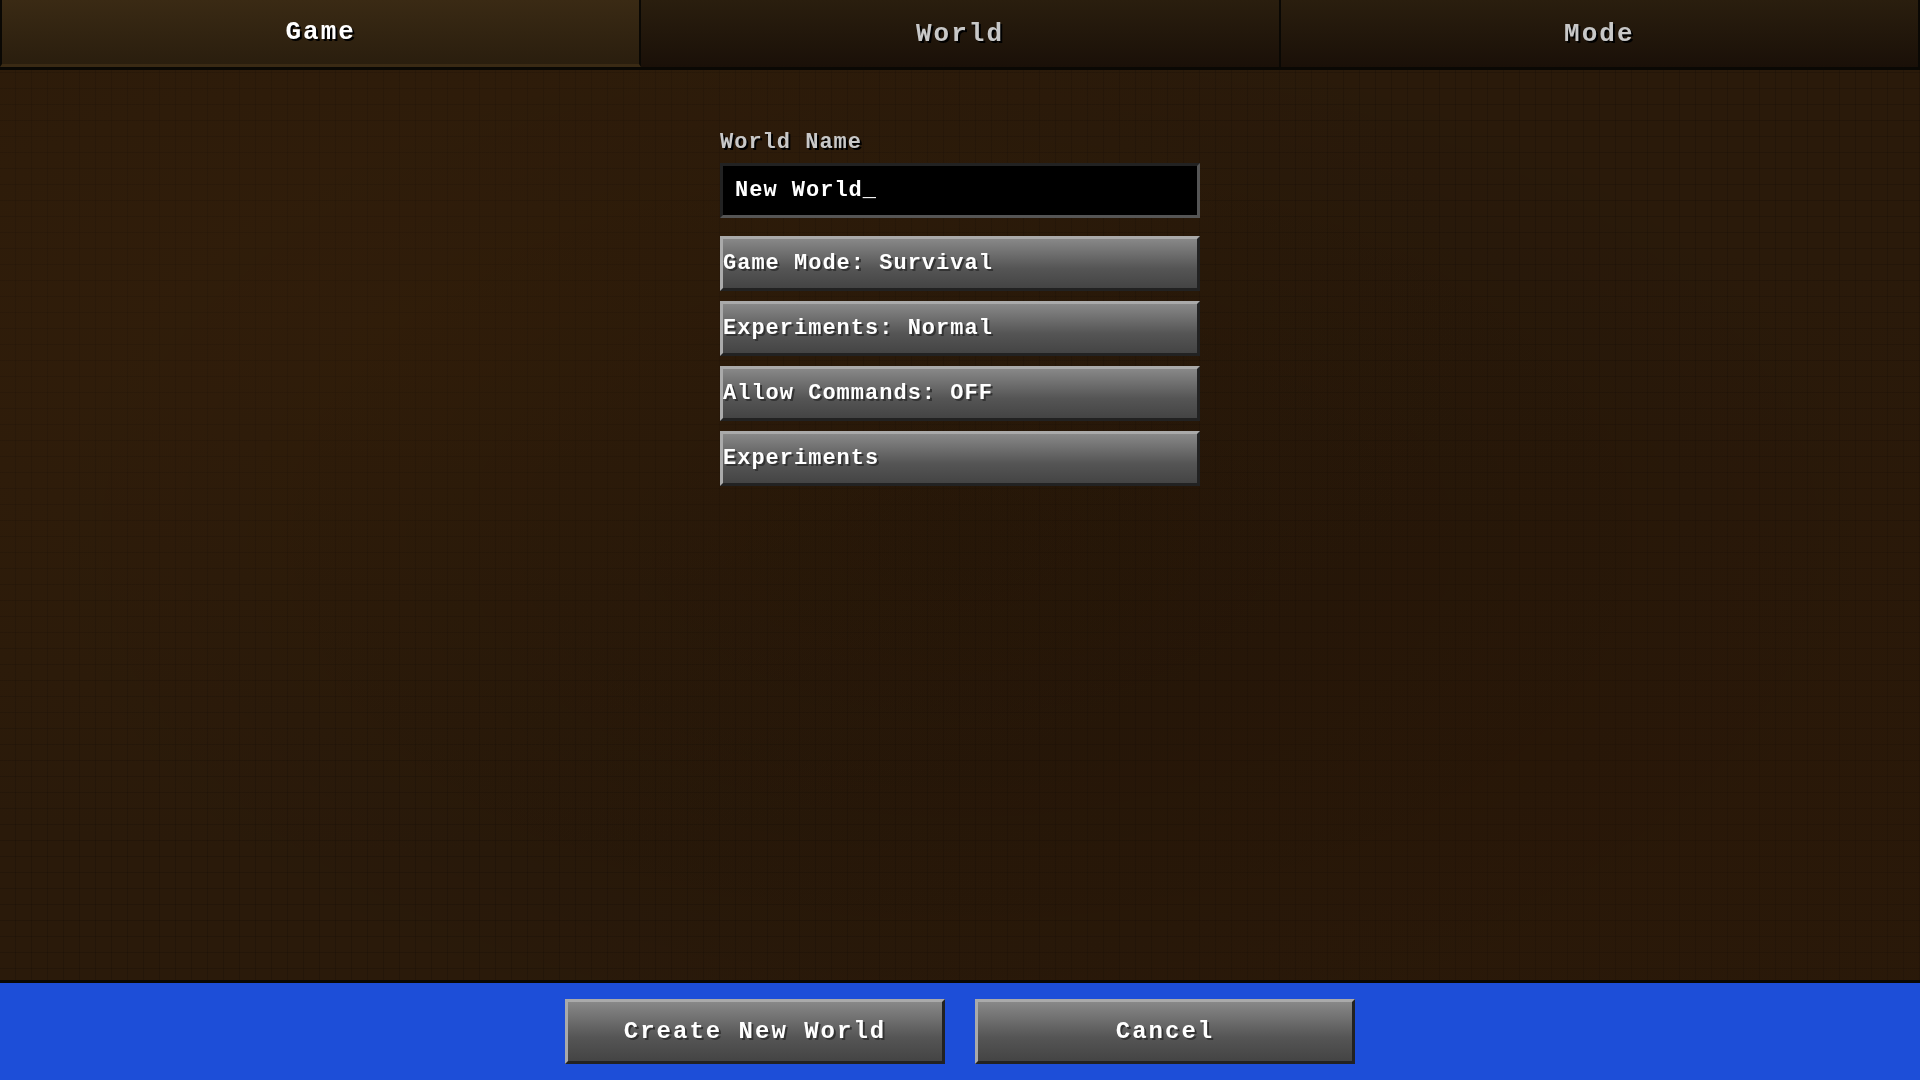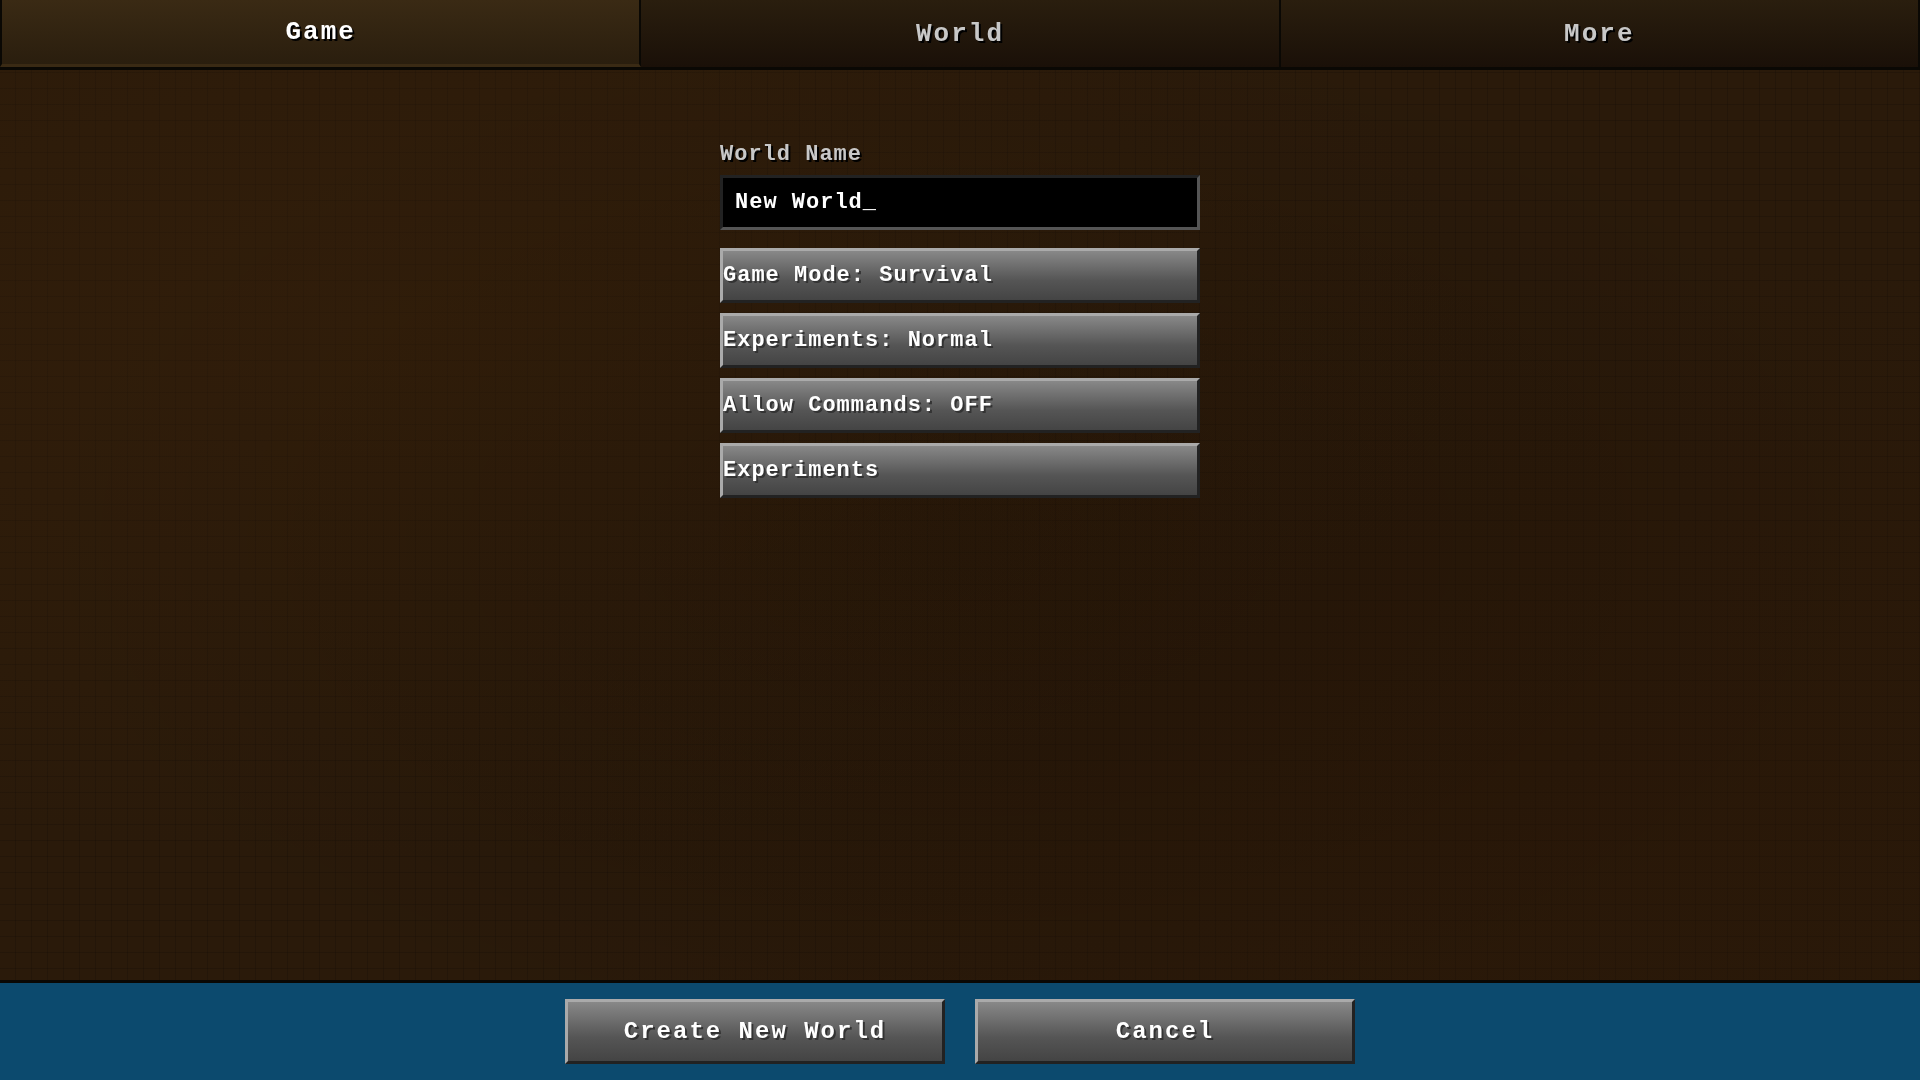--- a/index.html
+++ b/index.html
@@ -117,21 +117,20 @@
 
     .field-label {
       color: #c8c8c8;
       font-size: 22px;
       font-family: 'Courier New', monospace;
       font-weight: bold;
       letter-spacing: 1px;
       text-shadow: 2px 2px 0px #000;
       align-self: flex-start;
       margin-bottom: 8px;
-      margin-top: 12px;
     }
 
     .world-name-input {
       width: 480px;
       height: 55px;
       background: #000000;
       border: 3px solid #555555;
       border-top-color: #222;
       border-left-color: #222;
       color: #ffffff;
@@ -168,21 +167,21 @@
       user-select: none;
     }
 
     
     .bottom-bar {
       position: absolute;
       bottom: 0;
       left: 0;
       width: 100%;
       height: 100px;
-      background-color: #0c4a6e;
+      background-color: #1d4ed8;
       border-top: 3px solid #0a0804;
       display: flex;
       align-items: center;
       justify-content: center;
       gap: 30px;
     }
 
     .bottom-button {
       width: 380px;
       height: 65px;
@@ -212,21 +211,21 @@
 <div class="bg"></div>
 
 <div class="tab-bar">
   <div class="tab active">
     <span>Game</span>
   </div>
   <div class="tab">
     <span>World</span>
   </div>
   <div class="tab">
-    <span>More</span>
+    <span>Mode</span>
   </div>
 </div>
 
 <div class="content">
   <div class="form-container">
 
     <label class="field-label">World Name</label>
 
     <input class="world-name-input" type="text" value="New World_" style="">
 

